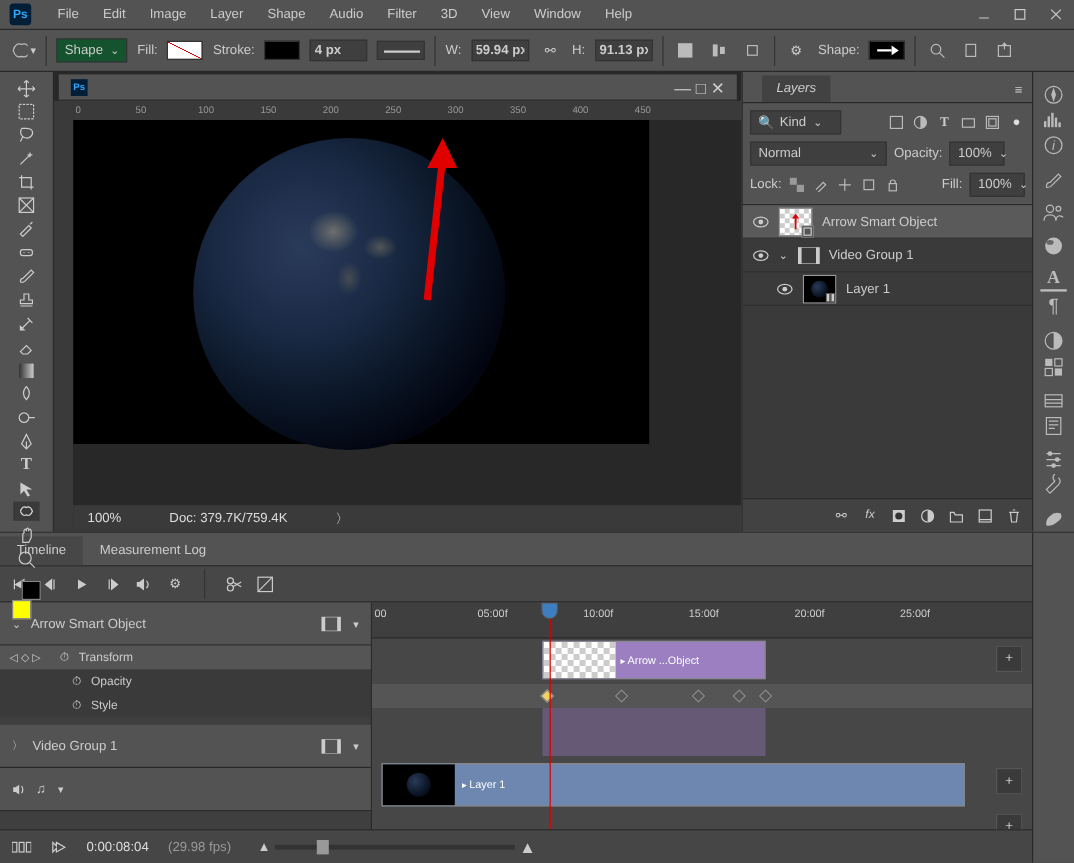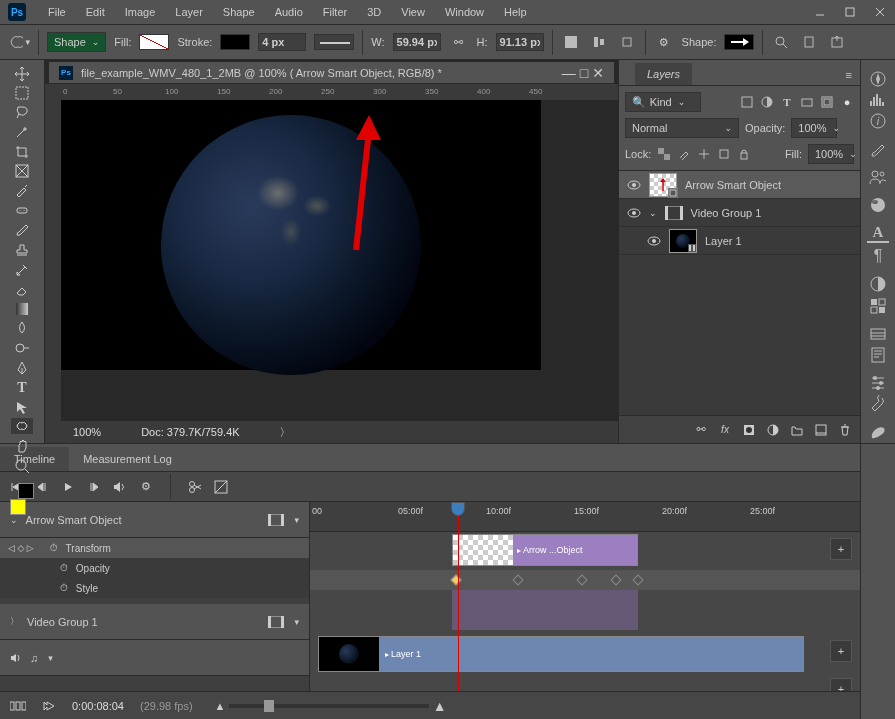--- a/index.html
+++ b/index.html
@@ -339,21 +339,20 @@
     <div style="margin-top:4px;font-size:10px;color:#999">⋯</div>
     <div class="color-swatch">
       <div class="bg-color"></div>
       <div class="fg-color"></div>
     </div>
   </div>
 
   <div class="canvas-wrap">
     <div class="doc-tab">
       <div class="doc-icon">Ps</div>
-      <span>file_example_WMV_480_1_2MB @ 100% ( Arrow Smart Object, RGB/8) *</span>
       <div class="doc-tab-ctrl">
         <span>—</span>
         <span>□</span>
         <span>✕</span>
       </div>
     </div>
     <div class="canvas-body">
       <div class="ruler-v"></div>
       <div class="canvas-center">
         <div class="ruler-h">

